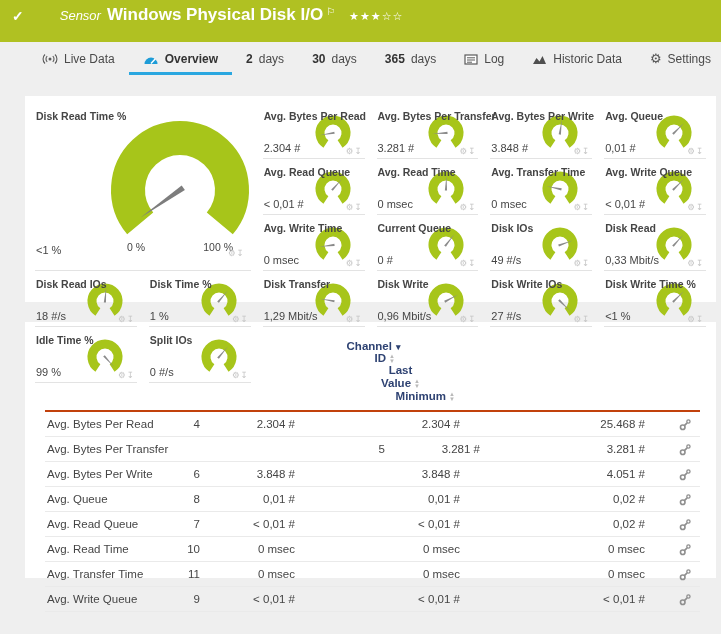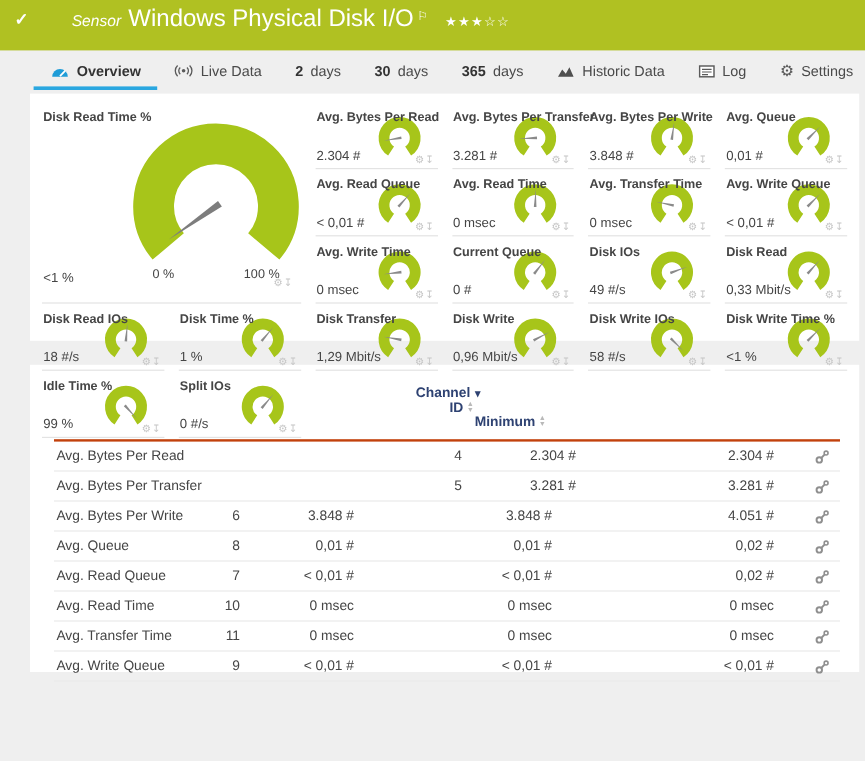--- a/index.html
+++ b/index.html
@@ -9,35 +9,35 @@
     background:#efefef;
     font-family:"Liberation Sans", sans-serif;
     color:#454545;
     position:relative;
   }
   
   .topbar{ background:#b0c122; height:42px; padding:5px 10px 0 10px; display:flex; align-items:flex-start; color:#fff; }
   .chk{ font-size:14px; font-weight:bold; margin:3px 6px 0 2px; }
   .tb-line1{ display:flex; align-items:baseline; }
   .kind{ font-style:italic; font-size:13px;margin-left:30px; }
-  .ttl{ font-weight:normal; font-size:20px; margin-left:6px; }
+  .ttl{ font-weight:bold; font-size:17px; margin-left:6px; }
   .flag{ font-size:10px; margin-left:3px; position:relative; top:-5px; cursor:pointer; }
   .stars{ margin-left:14px; font-size:11px; letter-spacing:1px; cursor:pointer; }
   .tb-status{ font-size:9.5px; font-weight:bold; margin:3px 0 0 22px; letter-spacing:.4px; }
   
   .tabs{ display:flex; align-items:center; height:34px; padding-left:28px; }
   .tab{ display:flex; align-items:center; gap:6px; padding:9px 14px 6px 14px; font-size:12px; color:#4a4a4a; border-bottom:3px solid transparent; cursor:pointer; white-space:nowrap; }
   .tab.active{ border-bottom-color:#2aa7e0; }
   .tab.active .tab-label{ font-weight:bold; color:#333; }
   .tab-num{ font-weight:bold; color:#333; }
   .tab .ic{ flex:0 0 auto; }
   .gearchar{ font-size:13px; color:#555; line-height:10px; }
   
   .panel{ background:#fff; margin-left:25px; margin-right:5px; }
-  .panel-gauges{ margin-top:2px; height:206px; padding:12px 10px; }
+  .panel-gauges{ margin-top:20px; height:206px; padding:12px 10px; }
   .grid{ display:grid; grid-template-columns:repeat(6,1fr); grid-auto-rows:51px; gap:5px 12px; }
   .cell{ position:relative; border-bottom:1px solid #e3e3e3; }
   .g-title{ position:absolute; top:2px; left:1px; font-size:10.5px; font-weight:bold; color:#454545; white-space:nowrap; z-index:2; }
   .g-value{ position:absolute; bottom:4px; left:1px; font-size:11px; color:#454545; white-space:nowrap; }
   .g-icons{ position:absolute; bottom:2px; right:2px; font-size:8.5px; color:#c6c6c6; letter-spacing:1px; }
   .small-gauge{ position:absolute; top:6px; right:12px; }
   .cell-big{ grid-column:1 / 3; grid-row:1 / 4; }
   .cell-big .big-gauge{ position:absolute; top:4px; left:70px; }
   .axis-labels{ position:absolute; top:133px; left:70px; width:150px; display:flex; justify-content:space-between; padding:0 22px; font-size:10.5px; color:#454545; }
   .cell-big .g-value{ bottom:14px; font-size:11px; }
@@ -67,63 +67,63 @@
     <div class="tb-line1">
       <span class="kind">Sensor</span>
       <span class="ttl">Windows Physical Disk I/O</span>
       <span class="flag">⚐</span>
       <span class="stars"><span>★</span><span>★</span><span>★</span><span>☆</span><span>☆</span></span>
     </div>
   </div>
 </div>
 
 <div class="tabs">
-  <div class="tab active">
-    <svg class="ic" width="16" height="11" viewBox="0 0 16 11">
-      <path d="M1.5 10 A6.5 6.5 0 0 1 14.5 10 Z" fill="#1e9cd7"></path>
-      <line x1="8" y1="9.5" x2="12.4" y2="4.8" stroke="#fff" stroke-width="1.5"></line>
-    </svg>
-    <span class="tab-label">Overview</span>
-  </div>
   <div class="tab">
     <svg class="ic" width="16" height="12" viewBox="0 0 16 12" fill="none" stroke="#5a5a5a" stroke-width="1.1">
       <circle cx="8" cy="6" r="1.5" fill="#5a5a5a" stroke="none"></circle>
       <path d="M5.2 3.2 a3.8 3.8 0 0 0 0 5.6"></path>
         <path d="M10.8 3.2 a3.8 3.8 0 0 1 0 5.6"></path>
       <path d="M3 1.5 a6.2 6.2 0 0 0 0 9"></path>
         <path d="M13 1.5 a6.2 6.2 0 0 1 0 9"></path>
     </svg>
     <span class="tab-label">Live Data</span>
   </div>
+  <div class="tab active">
+    <svg class="ic" width="16" height="11" viewBox="0 0 16 11">
+      <path d="M1.5 10 A6.5 6.5 0 0 1 14.5 10 Z" fill="#1e9cd7"></path>
+      <line x1="8" y1="9.5" x2="12.4" y2="4.8" stroke="#fff" stroke-width="1.5"></line>
+    </svg>
+    <span class="tab-label">Overview</span>
+  </div>
   <div class="tab">
     <span class="tab-num">2</span>
     <span class="tab-label">days</span>
   </div>
   <div class="tab">
     <span class="tab-num">30</span>
     <span class="tab-label">days</span>
   </div>
   <div class="tab">
     <span class="tab-num">365</span>
     <span class="tab-label">days</span>
-  </div>
-  <div class="tab">
-    <svg class="ic" width="15" height="12" viewBox="0 0 15 12">
-      <polygon points="1,11 4.5,5 7.5,8.5 10.5,3 14,11" fill="#4f4f4f"></polygon>
-    </svg>
-    <span class="tab-label">Historic Data</span>
   </div>
   <div class="tab">
     <svg class="ic" width="14" height="11" viewBox="0 0 14 11">
       <rect x="1" y="1" width="12" height="9" fill="#fff" stroke="#5a5a5a" stroke-width="1.2"></rect>
       <line x1="3" y1="3.8" x2="11" y2="3.8" stroke="#5a5a5a" stroke-width="1"></line>
       <line x1="3" y1="6" x2="11" y2="6" stroke="#5a5a5a" stroke-width="1"></line>
       <line x1="3" y1="8.2" x2="8" y2="8.2" stroke="#5a5a5a" stroke-width="1"></line>
     </svg>
     <span class="tab-label">Log</span>
+  </div>
+  <div class="tab">
+    <svg class="ic" width="15" height="12" viewBox="0 0 15 12">
+      <polygon points="1,11 4.5,5 7.5,8.5 10.5,3 14,11" fill="#4f4f4f"></polygon>
+    </svg>
+    <span class="tab-label">Historic Data</span>
   </div>
   <div class="tab">
     <span class="gearchar">⚙</span>
     <span class="tab-label">Settings</span>
   </div>
 </div>
 
 <div class="panel panel-gauges">
   <div class="grid">
     <div class="cell cell-big">
@@ -282,21 +282,21 @@
     </svg>
     <div class="g-value">0,96 Mbit/s</div>
     <div class="g-icons"><span>⚙</span><span>↧</span></div>
   </div>
       <div class="cell">
     <div class="g-title">Disk Write IOs</div>
     <svg class="small-gauge" width="40" height="35" viewBox="0 0 40 35">
       <path d="M 12.9 29.9 A 13 13 0 1 1 27.1 29.9" fill="none" stroke="#a7c51a" stroke-width="9"></path>
       <polygon points="18.9,20.5 21.1,20.5 20,5.5" fill="#8a8a8a" transform="rotate(135 20 19)"></polygon>
     </svg>
-    <div class="g-value">58 #/s</div>
+    <div class="g-value">27 #/s</div>
     <div class="g-icons"><span>⚙</span><span>↧</span></div>
   </div>
       <div class="cell">
     <div class="g-title">Disk Write Time %</div>
     <svg class="small-gauge" width="40" height="35" viewBox="0 0 40 35">
       <path d="M 12.9 29.9 A 13 13 0 1 1 27.1 29.9" fill="none" stroke="#a7c51a" stroke-width="9"></path>
       <polygon points="18.9,20.5 21.1,20.5 20,5.5" fill="#8a8a8a" transform="rotate(45 20 19)"></polygon>
     </svg>
     <div class="g-value">&lt;1 %</div>
     <div class="g-icons"><span>⚙</span><span>↧</span></div>
@@ -323,31 +323,36 @@
 </div>
 
 <div class="panel panel-table">
   <div class="t-header">
     <div class="c-channel">
       <span>Channel</span><span class="chan-caret">▾</span>
     </div>
     <div class="c-id">
       <span>ID</span><span class="sort"><span>▲</span><span>▼</span></span>
     </div>
+    <div class="c-last">
+      <span class="hdr-last"><span>Last</span><br>
+      <span>Value</span><span class="sort"><span>▲</span><span>▼</span></span></span>
+    </div>
     <div class="c-min">
       <span>Minimum</span><span class="sort"><span>▲</span><span>▼</span></span>
     </div>
     <div class="c-act"></div>
   </div>
   <div>
       <div class="t-row">
     <div class="c-channel">Avg. Bytes Per Read</div>
     <div class="c-id">4</div>
     <div class="c-last">2.304 #</div>
     <div class="c-min">2.304 #</div>
+    <div class="c-max">25.468 #</div>
     <div class="c-act">
       <svg class="wrench" width="13" height="13" viewBox="0 0 16 16" fill="none" stroke="#8f8f8f">
         <circle cx="11.6" cy="4.4" r="2" stroke-width="1.6"></circle>
         <circle cx="4.6" cy="11.4" r="2.8" stroke-width="2"></circle>
         <line x1="6.6" y1="9.4" x2="10" y2="6" stroke-width="2"></line>
       </svg>
     </div>
   </div>
       <div class="t-row">
     <div class="c-channel">Avg. Bytes Per Transfer</div>

